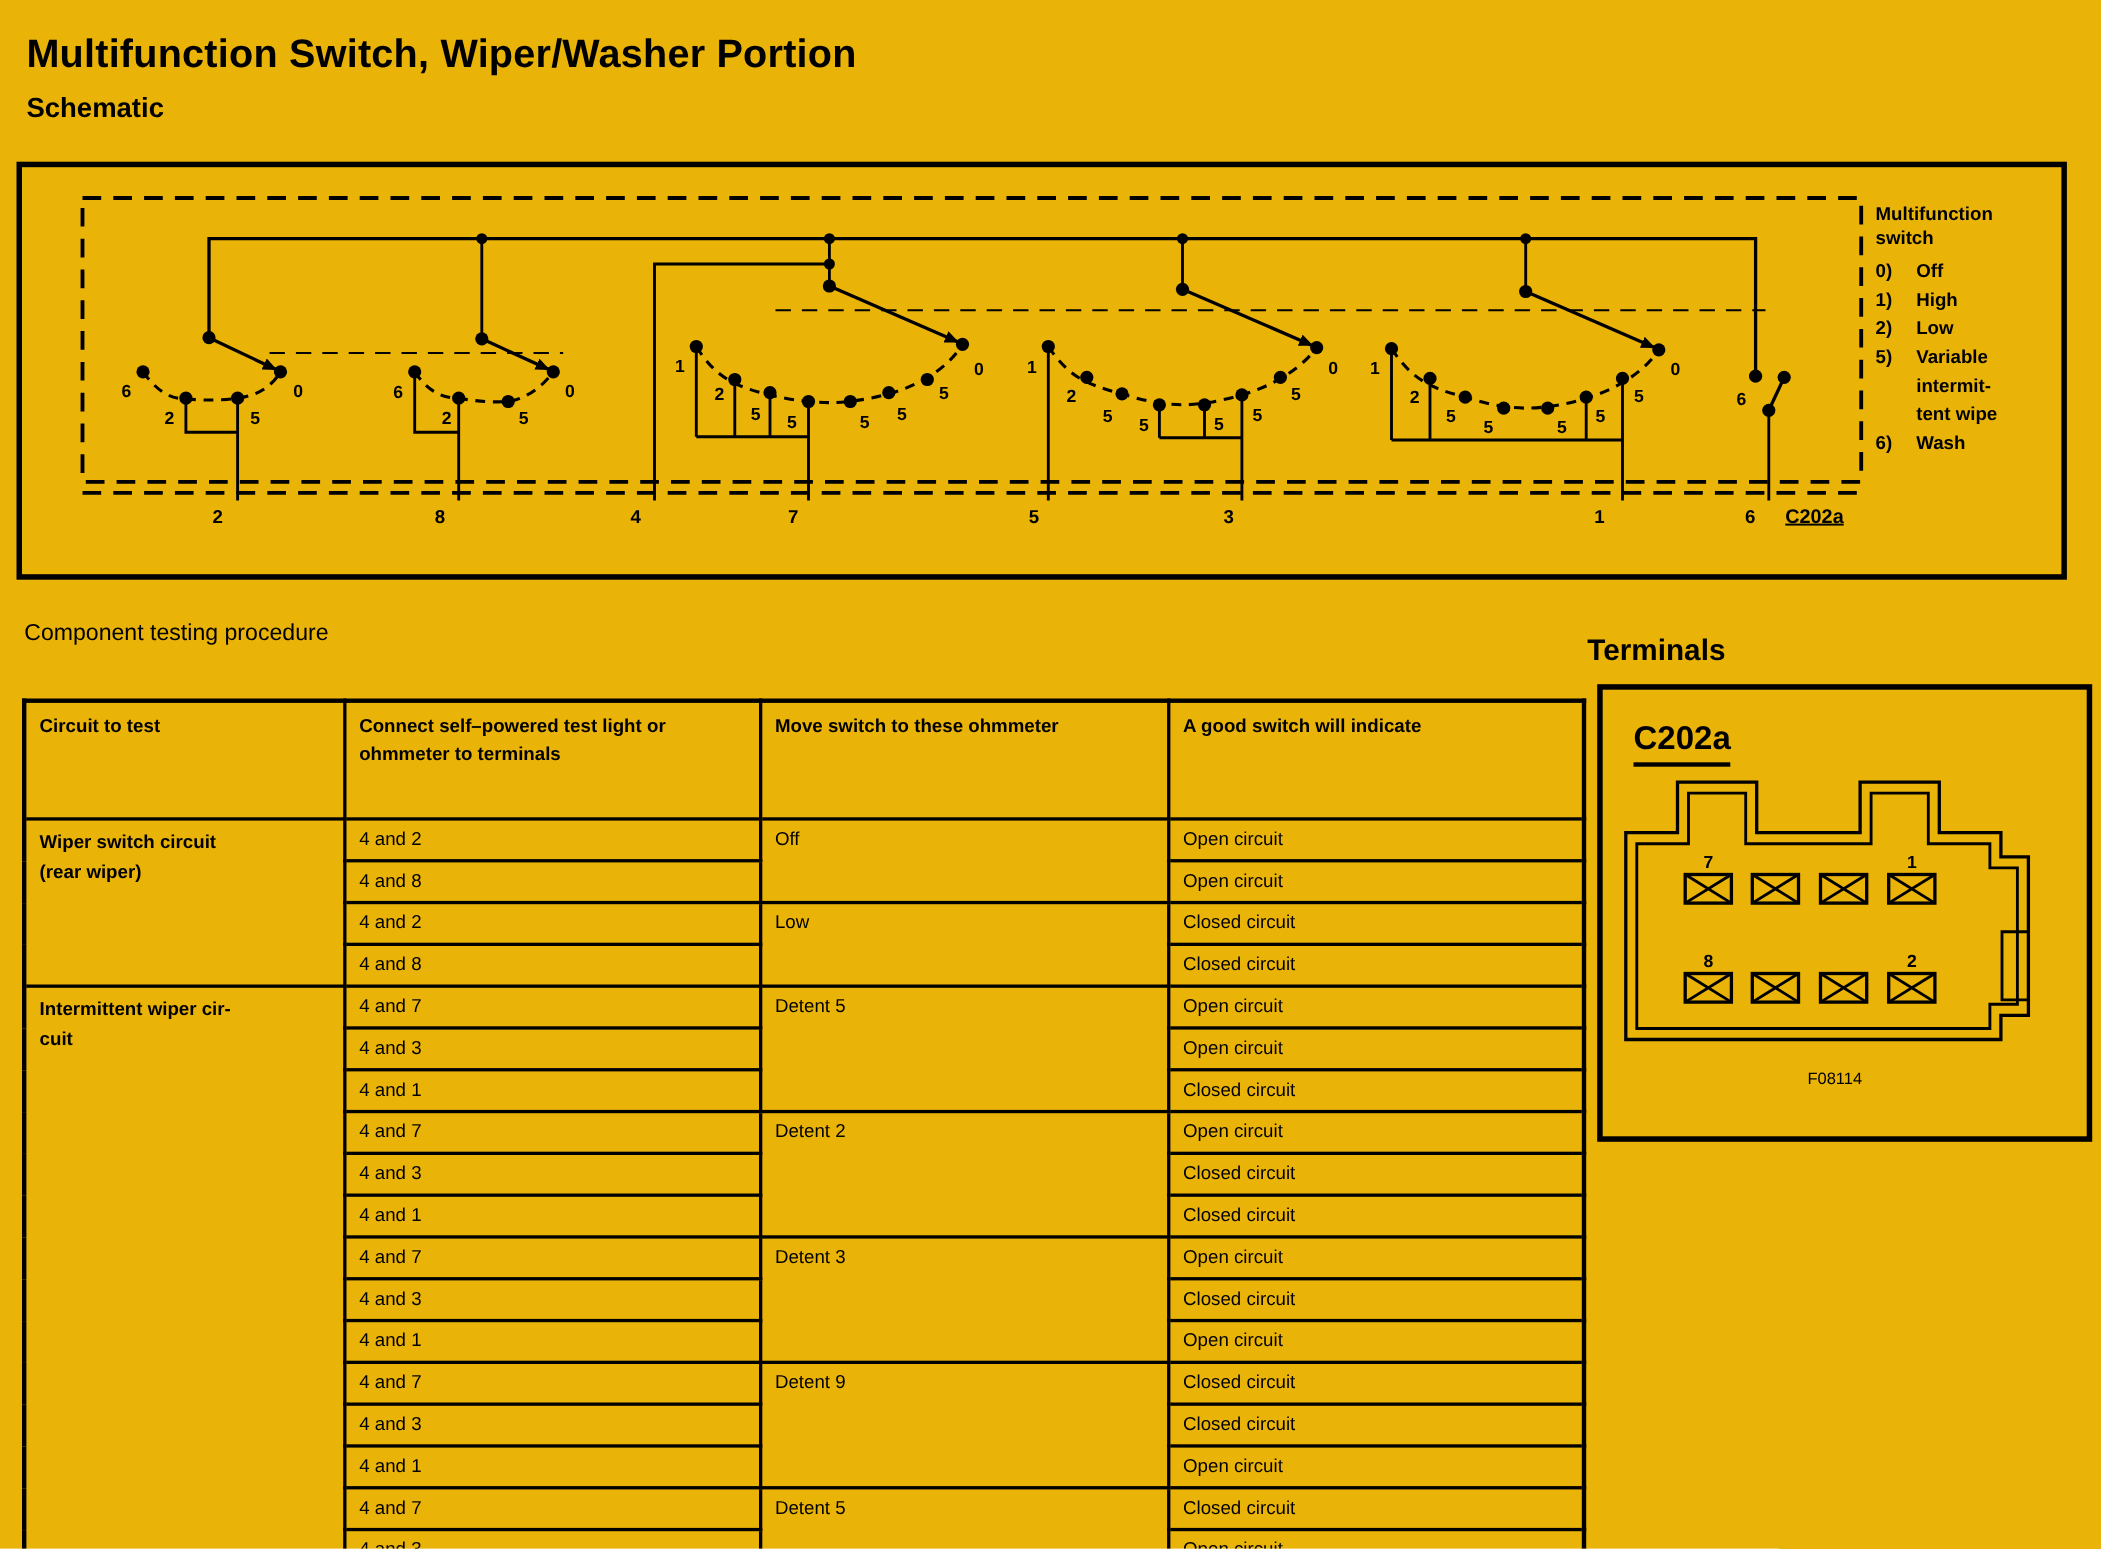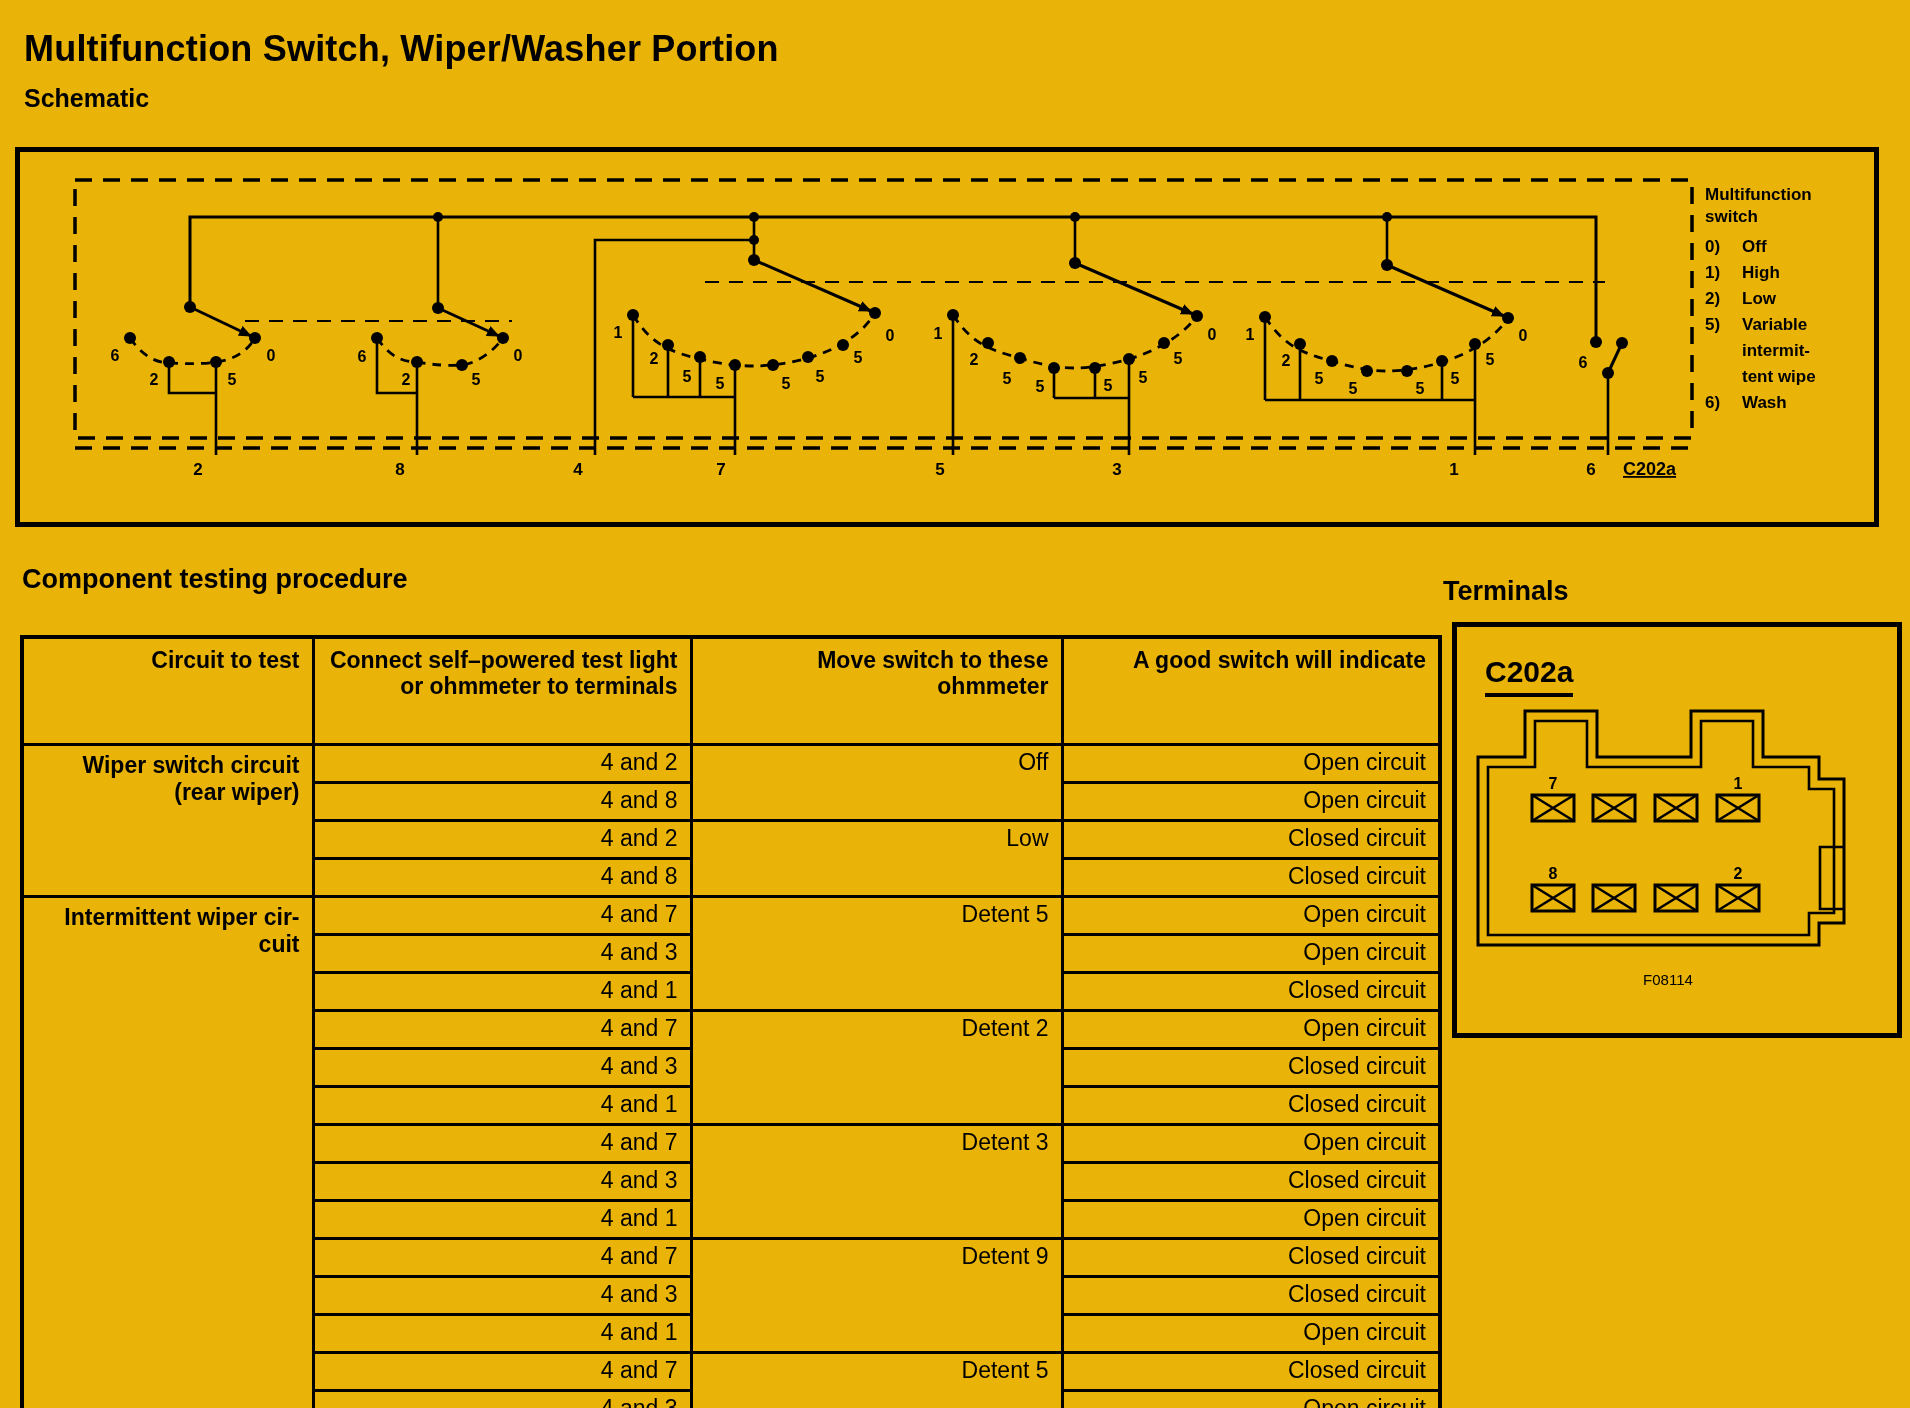--- a/index.html
+++ b/index.html
@@ -2,27 +2,27 @@
 <html><head>
 <meta charset="utf-8">
 <style>
   html,body{margin:0;padding:0;background:#fff;}
   #page{position:relative;width:1910px;height:1408px;background:#eab308;
         font-family:"Liberation Sans",sans-serif;color:#000;overflow:hidden;}
   .abs{position:absolute;}
   #page-title{top:28px;left:24px;font-size:36px;font-weight:bold;letter-spacing:.2px;}
   #page-subtitle{top:84px;left:24px;font-size:25px;font-weight:bold;}
   #schematic-box{top:147px;left:15px;width:1854px;height:370px;border:5px solid #000;}
-  #testing-heading{top:564px;left:22px;font-size:27px;font-weight:bold;text-align:right;}
+  #testing-heading{top:564px;left:22px;font-size:21px;font-weight:normal;text-align:right;}
   #terminals-heading{top:576px;left:1443px;font-size:27px;font-weight:bold;}
   
   #testing-table{top:635px;left:20px;}
   table{border-collapse:collapse;table-layout:fixed;width:1418px;}
-  th,td{border:3px solid #000;text-align:right;vertical-align:top;
-        font-size:23px;padding:4px 12px;overflow:hidden;white-space:nowrap;}
+  th,td{border:3px solid #000;text-align:left;vertical-align:top;
+        font-size:17px;padding:4px 12px;overflow:hidden;white-space:nowrap;}
   th{font-weight:bold;height:92px;white-space:normal;line-height:26px;padding-top:8px;}
   td{height:27px;line-height:25px;font-weight:normal;}
   td.c1{font-weight:bold;white-space:normal;line-height:27px;padding-top:6px;}
   table{border:4px solid #000;}
   
   #terminals-box{top:622px;left:1452px;width:440px;height:406px;border:5px solid #000;}
   #connector-name{position:absolute;top:28px;left:28px;font-size:30px;font-weight:bold;
                   border-bottom:4px solid #000;padding-bottom:4px;}
   
   .s2{stroke:#000;stroke-width:2.6;fill:none;}

